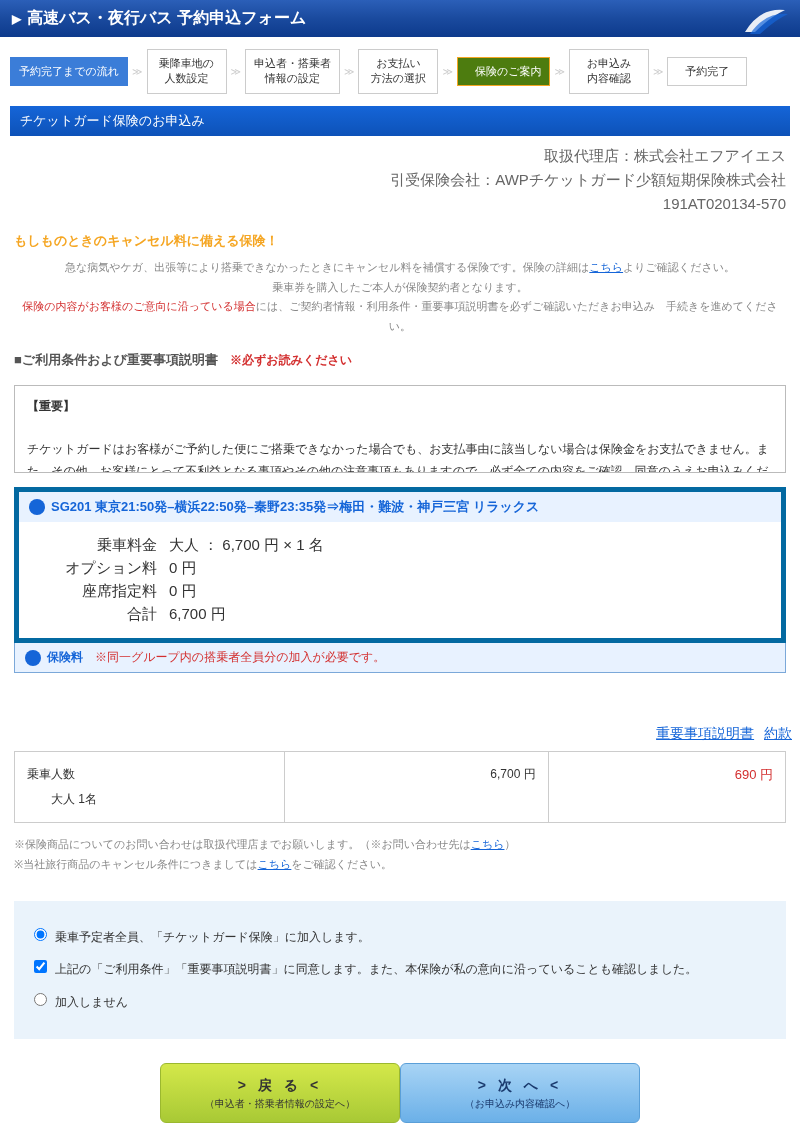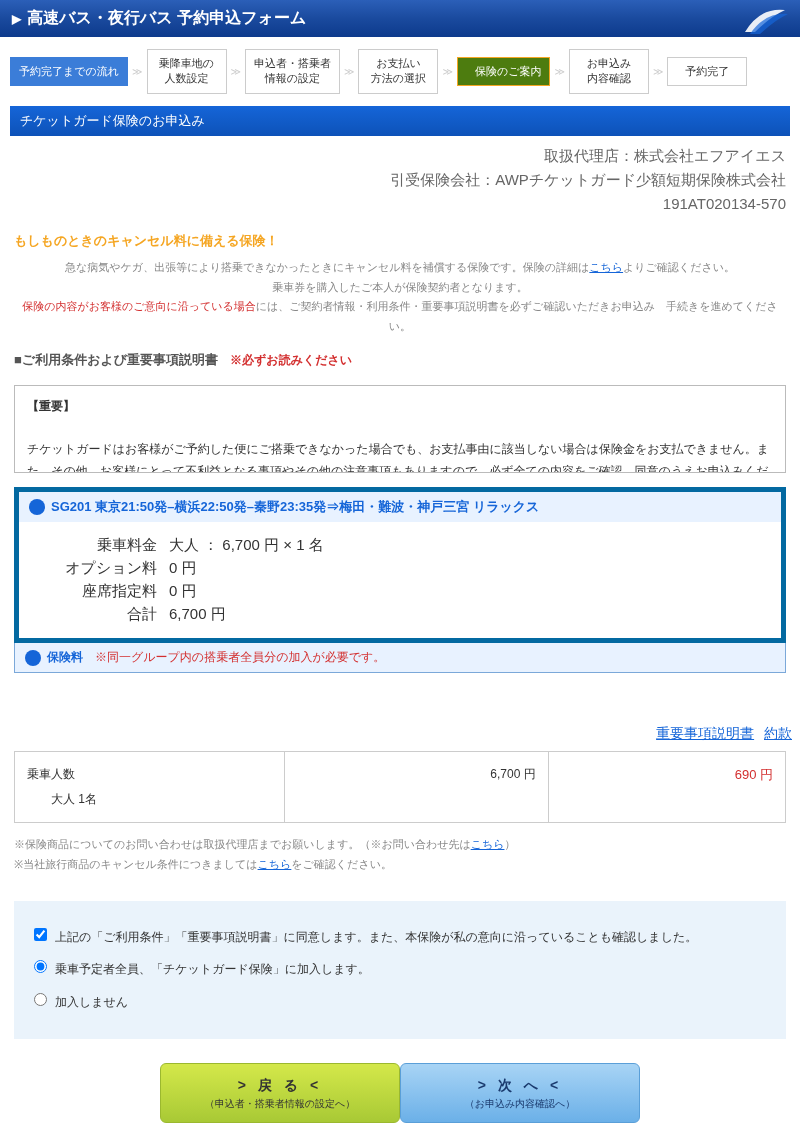--- a/index.html
+++ b/index.html
@@ -156,22 +156,22 @@
   </tr>
 </tbody>
   </table>
 
 <div class="footer-note">
   <span>※保険商品についてのお問い合わせは取扱代理店までお願いします。（※お問い合わせ先は</span><a href="#">こちら</a><span>）</span><br>
   <span>※当社旅行商品のキャンセル条件につきましては</span><a href="#">こちら</a><span>をご確認ください。</span>
 </div>
 
 <div class="agree-box">
+  <label><input type="radio" name="ins" checked="" style=""><span>乗車予定者全員、「チケットガード保険」に加入します。</span></label>
   <label><input type="checkbox" checked="" style=""><span>上記の「ご利用条件」「重要事項説明書」に同意します。また、本保険が私の意向に沿っていることも確認しました。</span></label>
-  <label><input type="radio" name="ins" checked="" style=""><span>乗車予定者全員、「チケットガード保険」に加入します。</span></label>
   <label><input type="radio" name="ins" style=""><span>加入しません</span></label>
 </div>
 
 <div class="buttons">
   <div class="btn btn-back">
     <div class="main">&gt; 戻 る &lt;</div>
     <div class="sub">（申込者・搭乗者情報の設定へ）</div>
   </div>
   <div class="btn btn-next">
     <div class="main">&gt; 次 へ &lt;</div>

